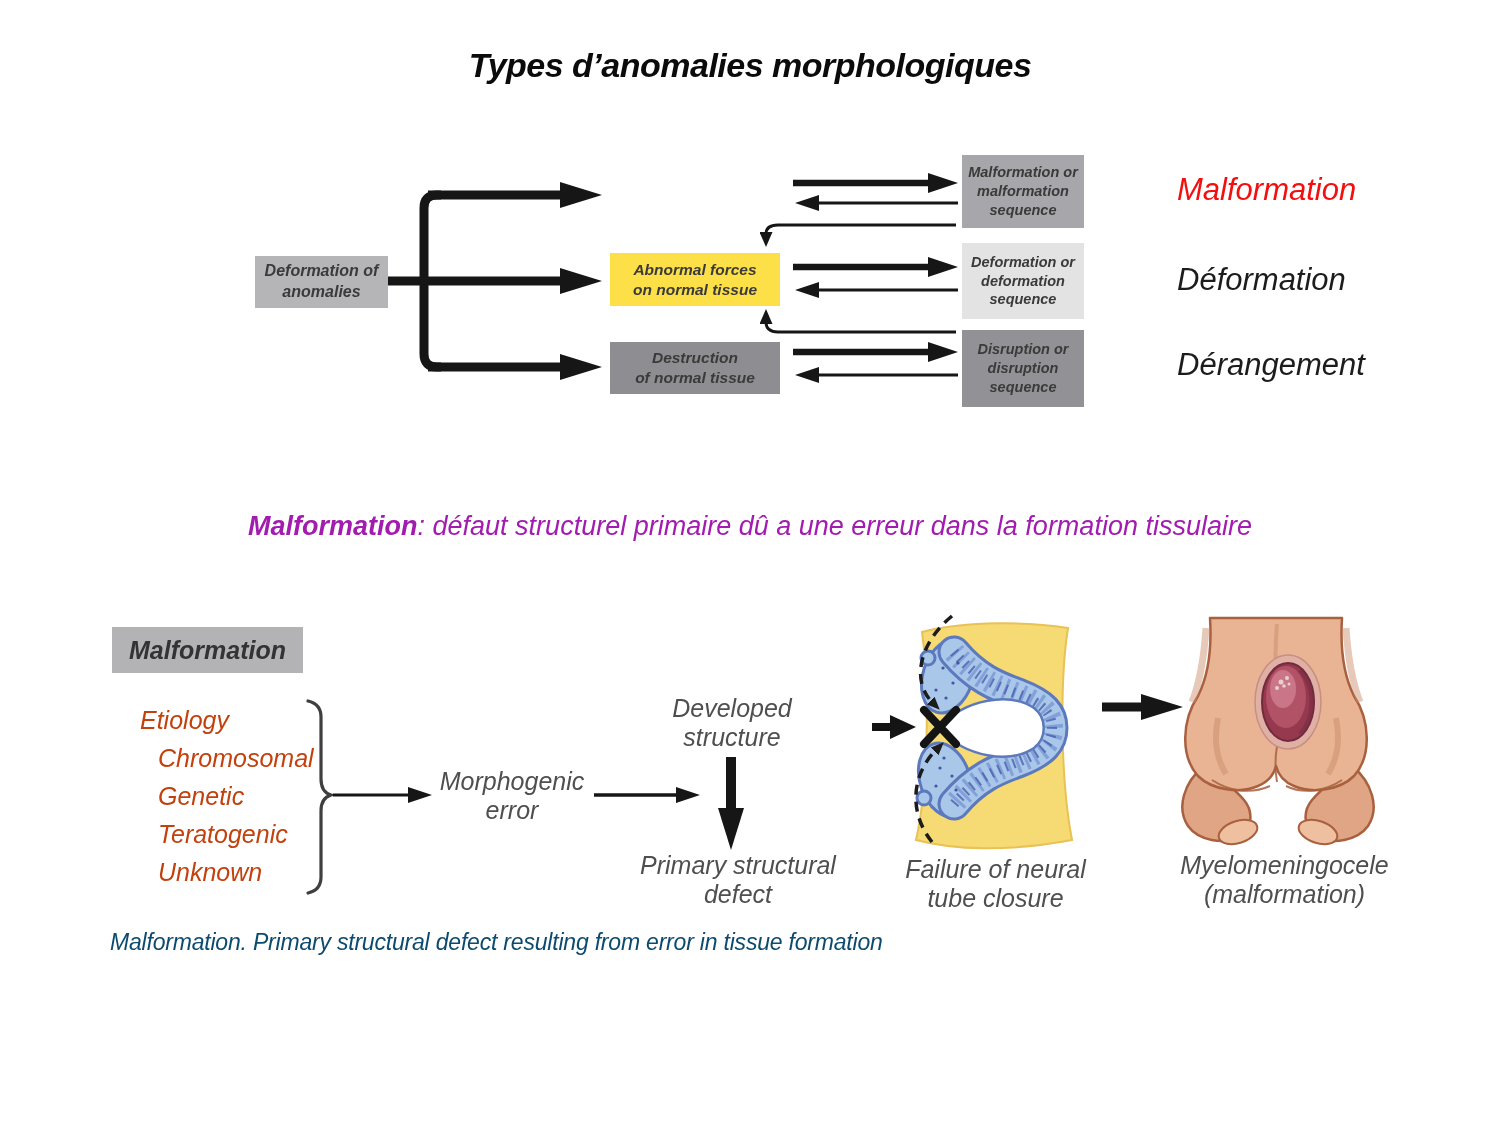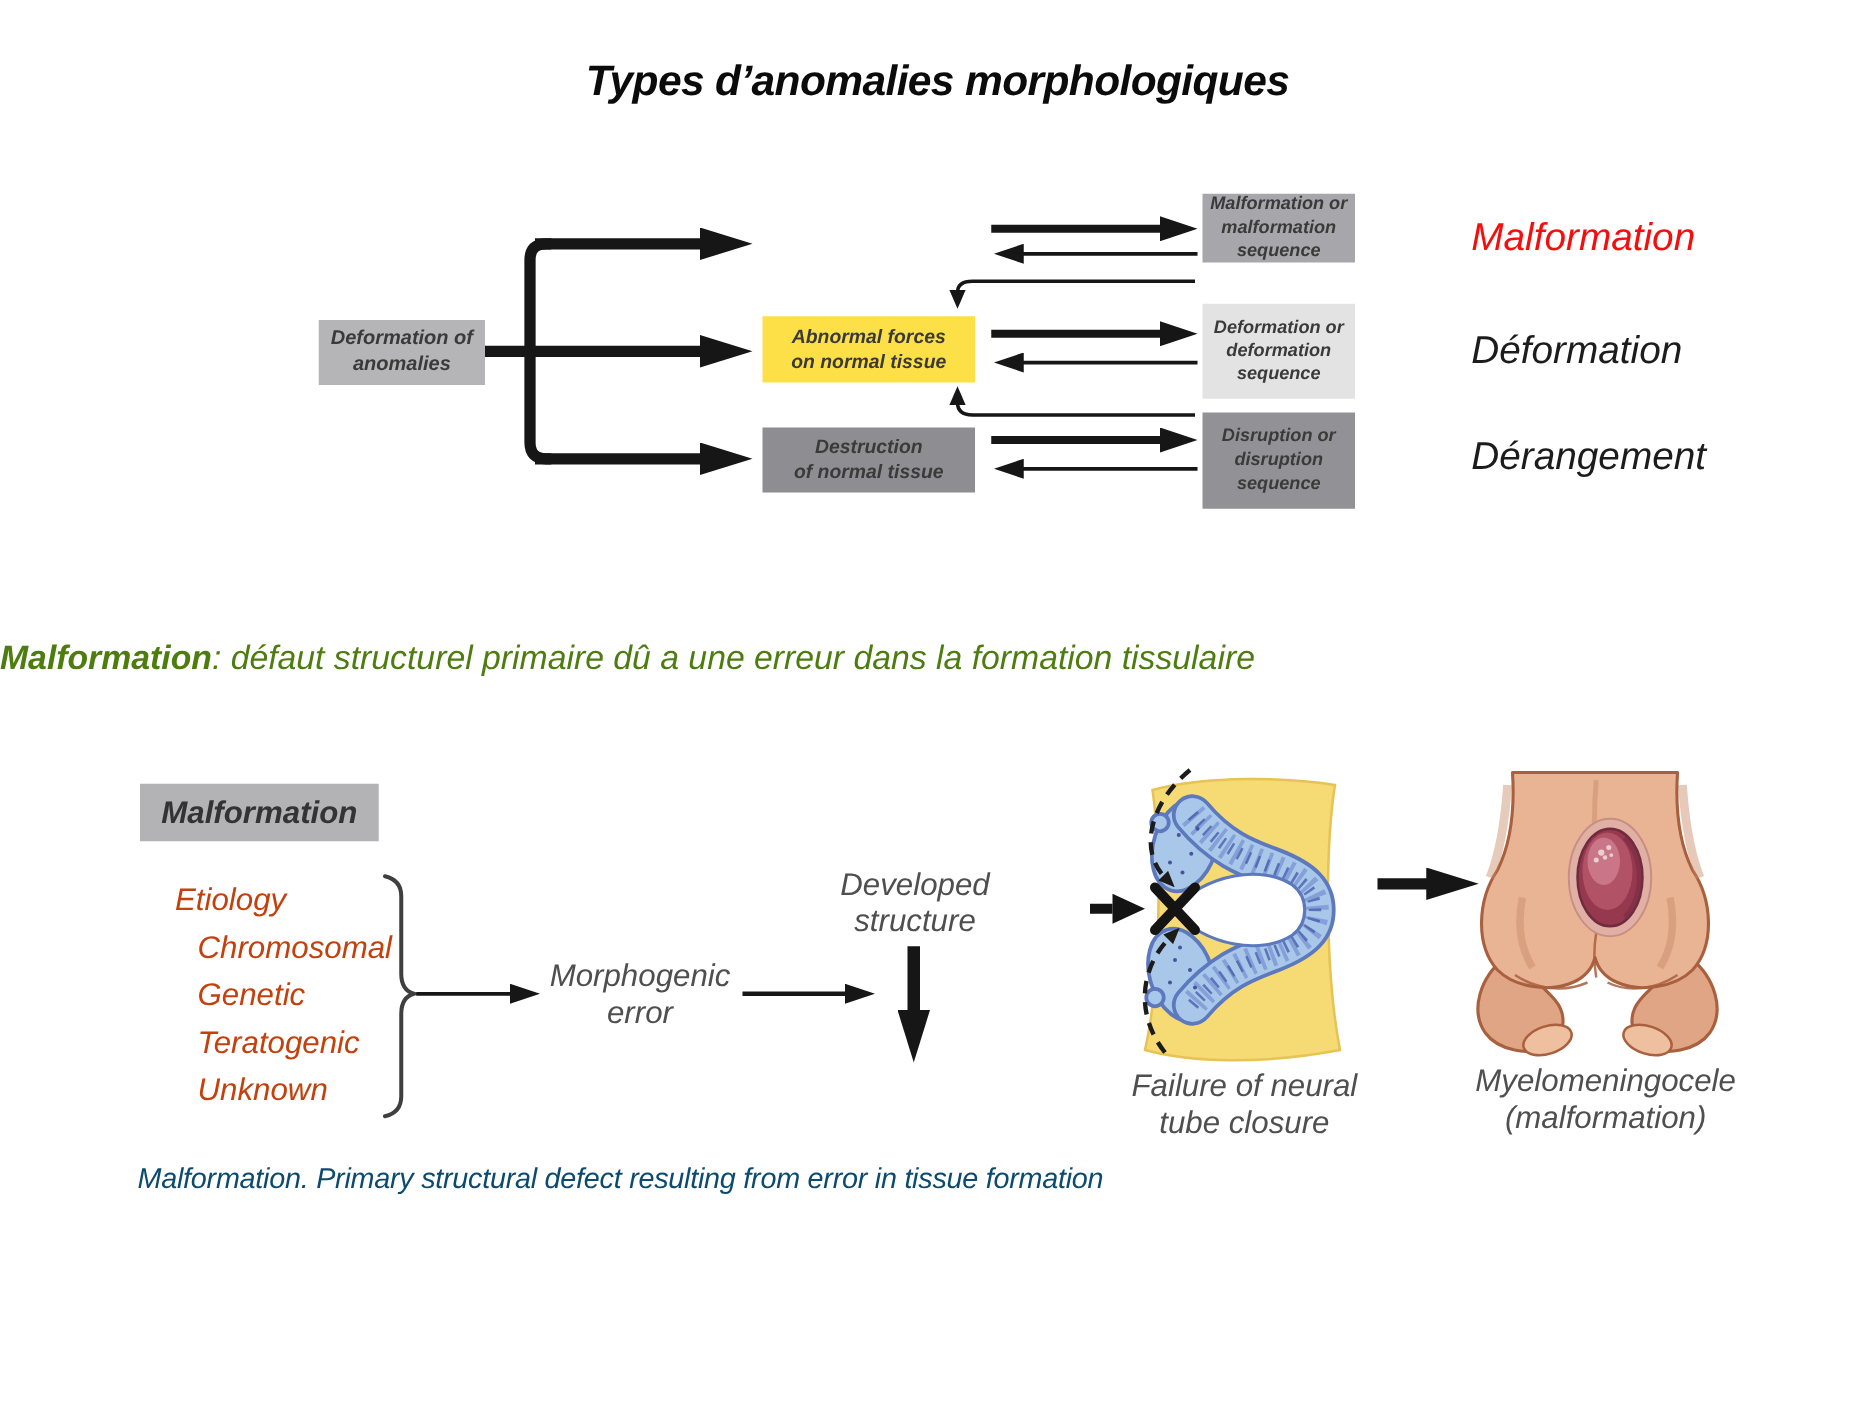--- a/index.html
+++ b/index.html
@@ -15,22 +15,22 @@
   }
   .box {
     position:absolute; display:flex; align-items:center; justify-content:center;
     text-align:center; white-space:pre-line; color:#3a3a3a; font-weight:700;
   }
   .box.src   { left:255px; top:256px; width:133px; height:52px; background:#b5b5b7; font-size:16px; line-height:1.3; }
   .box.mid   { left:610px; width:170px; font-size:15.5px; line-height:1.28; }
   .box.rb    { left:962px; width:122px; font-size:14.5px; line-height:1.3; }
   .cat-label { position:absolute; left:1177px; font-size:31px; color:#1c1c1c; white-space:nowrap; }
   .definition {
-    position:absolute; top:511px; left:0; width:1500px; 
-    font-size:27px; color:#4d7c0f;
+    position:absolute; top:511px; left:0; width:1500px; text-align:center;
+    font-size:27px; color:#a21caf;
   }
   .definition .term { font-weight:700; }
   .malf-header {
     position:absolute; left:112px; top:627px; width:191px; height:46px;
     background:#b3b3b5; display:flex; align-items:center; justify-content:center;
     font-size:25px; font-weight:700; color:#333333;
   }
   .etiology { position:absolute; left:140px; top:701px; font-size:25px; line-height:38px; color:#c2410c; }
   .etiology ul { margin:0; padding:0 0 0 18px; list-style:none; }
   .figlabel {
@@ -97,21 +97,21 @@
   <div class="page-title">Types d’anomalies morphologiques</div>
 
   <div class="box src">Deformation of
 anomalies</div>
 
   <div class="box mid" style="top:253px;height:53px;background:#fde047">Abnormal forces
 on normal tissue</div>
   <div class="box mid" style="top:342px;height:52px;background:#8e8e92">Destruction
 of normal tissue</div>
 
-  <div class="box rb" style="top:155px;height:55px;background:#a7a7ab">Malformation or
+  <div class="box rb" style="top:155px;height:73px;background:#a7a7ab">Malformation or
 malformation
 sequence</div>
   <div class="box rb" style="top:243px;height:76px;background:#e3e3e3">Deformation or
 deformation
 sequence</div>
   <div class="box rb" style="top:330px;height:77px;background:#929296">Disruption or
 disruption
 sequence</div>
 
   <div class="cat-label" style="top:172px;color:#f40f0f">Malformation</div>
@@ -131,20 +131,22 @@
       <li>Genetic</li>
       <li>Teratogenic</li>
       <li>Unknown</li>
     </ul>
   </div>
 
   <div class="figlabel" style="left:428px;top:767px;width:168px">Morphogenic
 error</div>
   <div class="figlabel" style="left:648px;top:694px;width:168px">Developed
 structure</div>
+  <div class="figlabel" style="left:638px;top:851px;width:200px">Primary structural
+defect</div>
   <div class="figlabel" style="left:893px;top:855px;width:205px">Failure of neural
 tube closure</div>
   <div class="figlabel" style="left:1172px;top:851px;width:225px">Myelomeningocele
 (malformation)</div>
 
   <div class="fig-caption">Malformation. Primary structural defect resulting from error in tissue formation</div>
 
   <svg class="layer" style="left:858px;top:598px" width="232" height="262" viewBox="0 0 232 262">
     <defs>
       <marker id="mDash" markerUnits="userSpaceOnUse" markerWidth="13" markerHeight="11" viewBox="0 0 13 11" refX="2" refY="5.5" orient="auto">

